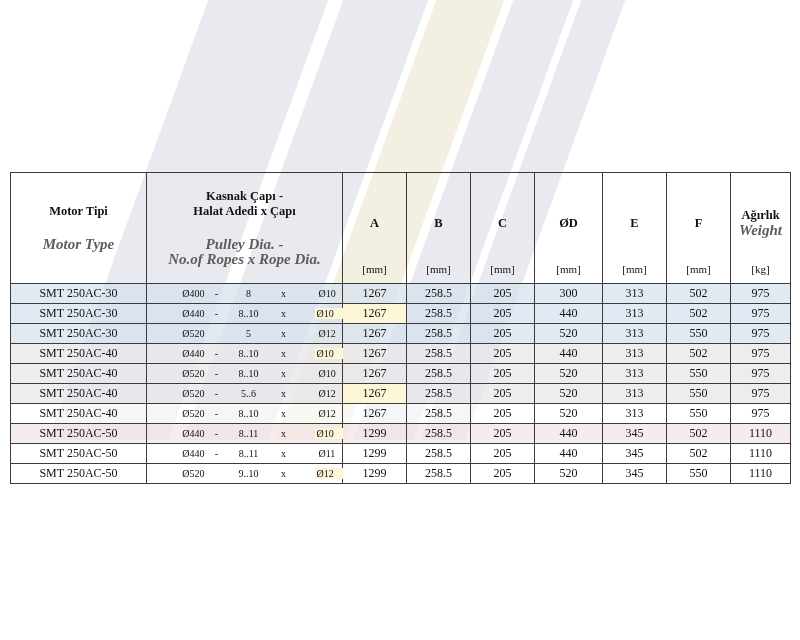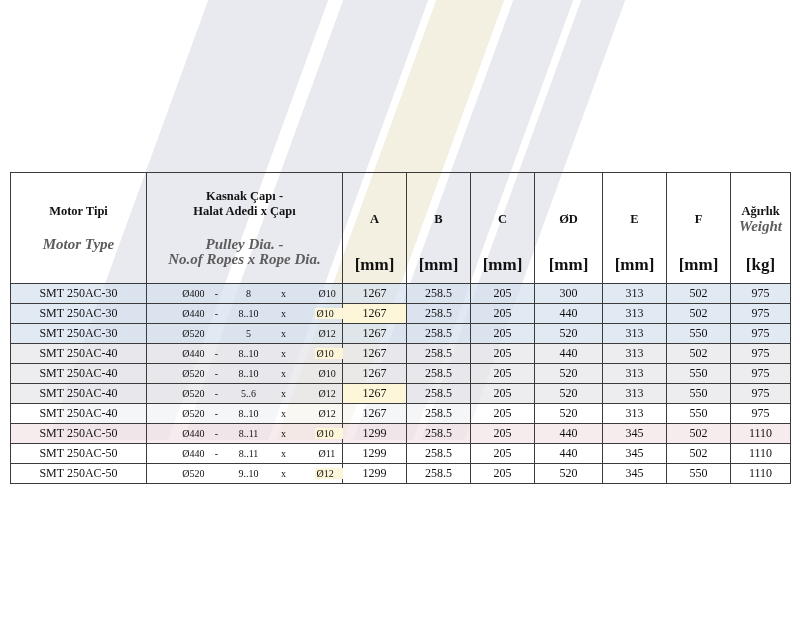--- a/index.html
+++ b/index.html
@@ -71,22 +71,22 @@
     display: block;
   }
   .hdr-sub {
     font-style: italic;
     font-size: 15px;
     color: #5d5d5d;
     line-height: 15px;
     display: block;
   }
   .hdr-unit {
-    font-weight: bold;
-    font-size: 17px;
+    font-weight: normal;
+    font-size: 11px;
     display: block;
   }
   .hdr-stack {
     display: flex;
     flex-direction: column;
     justify-content: space-between;
     height: 110px;
     box-sizing: border-box;
     padding: 10px 2px 8px 2px;
   }

